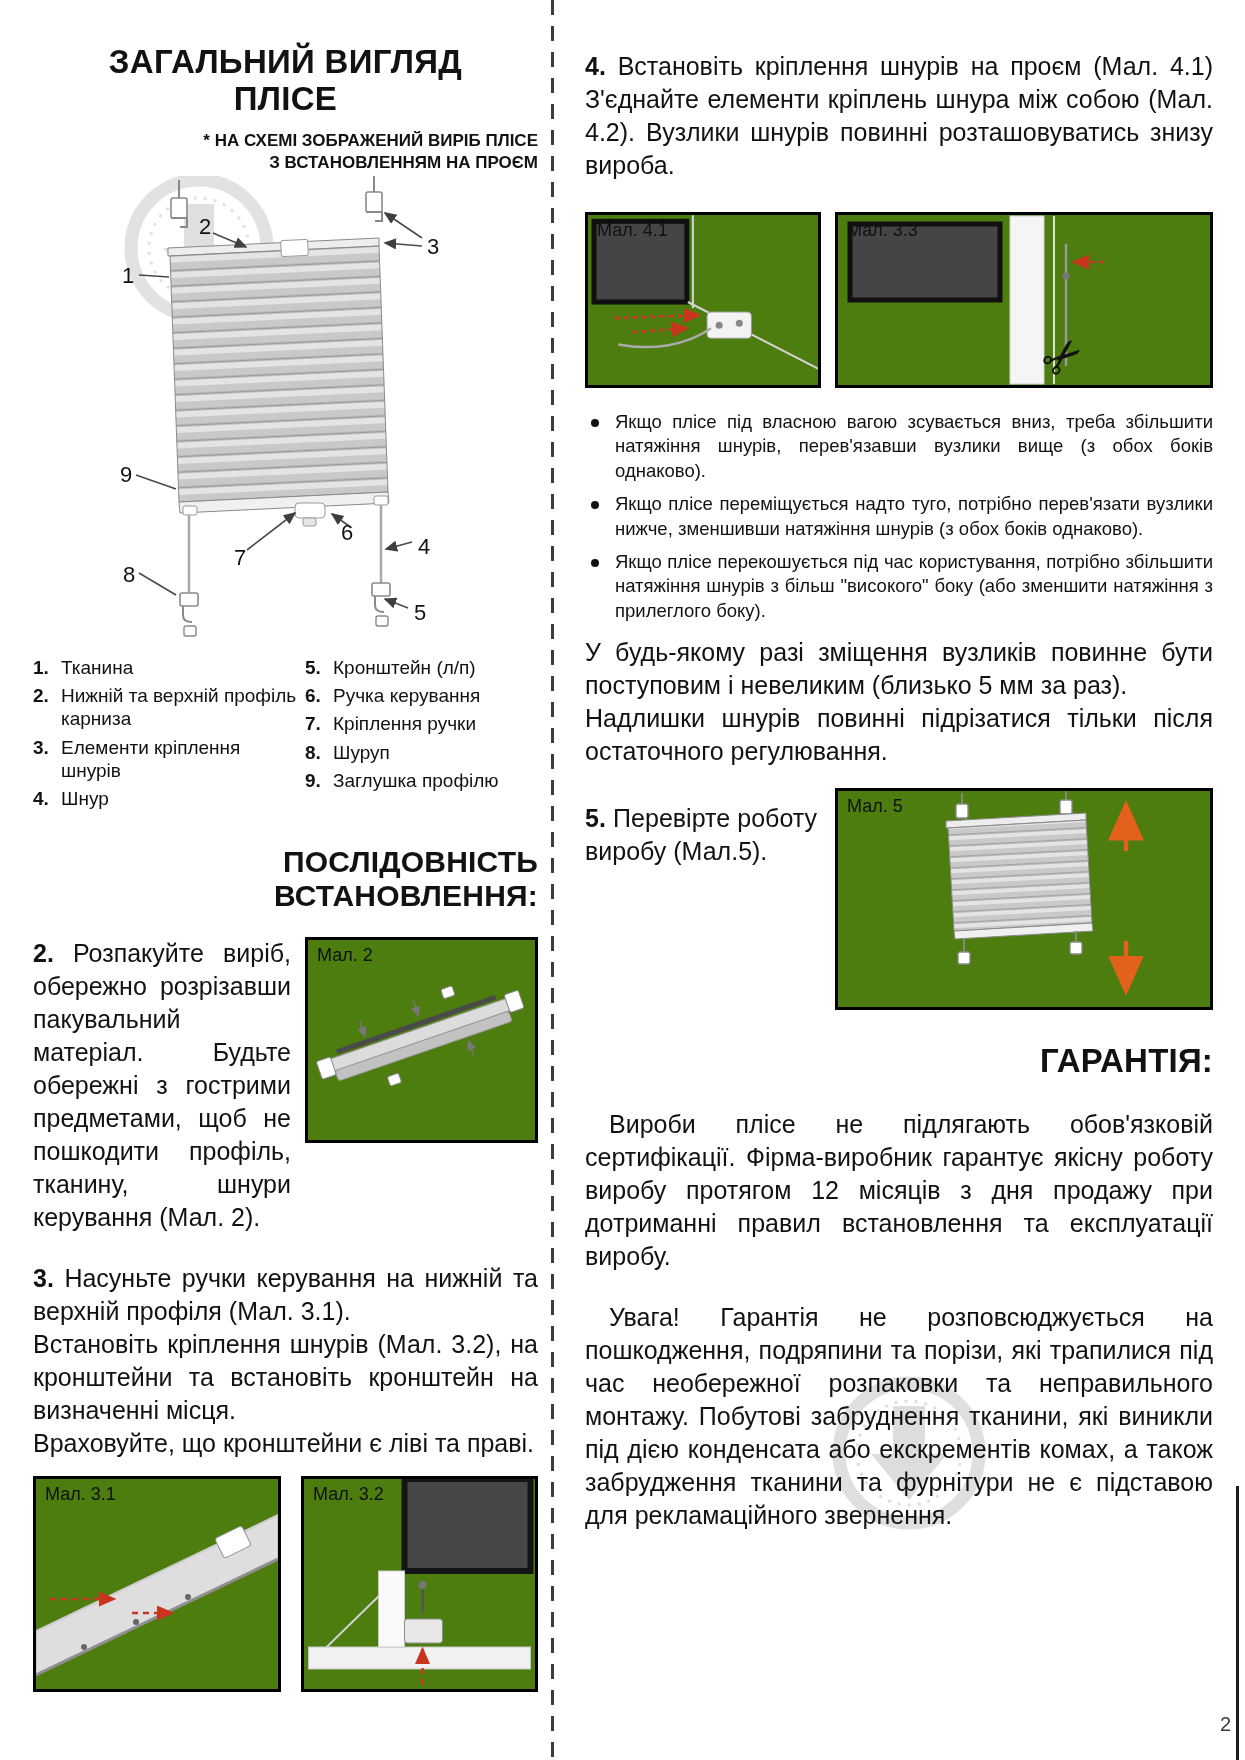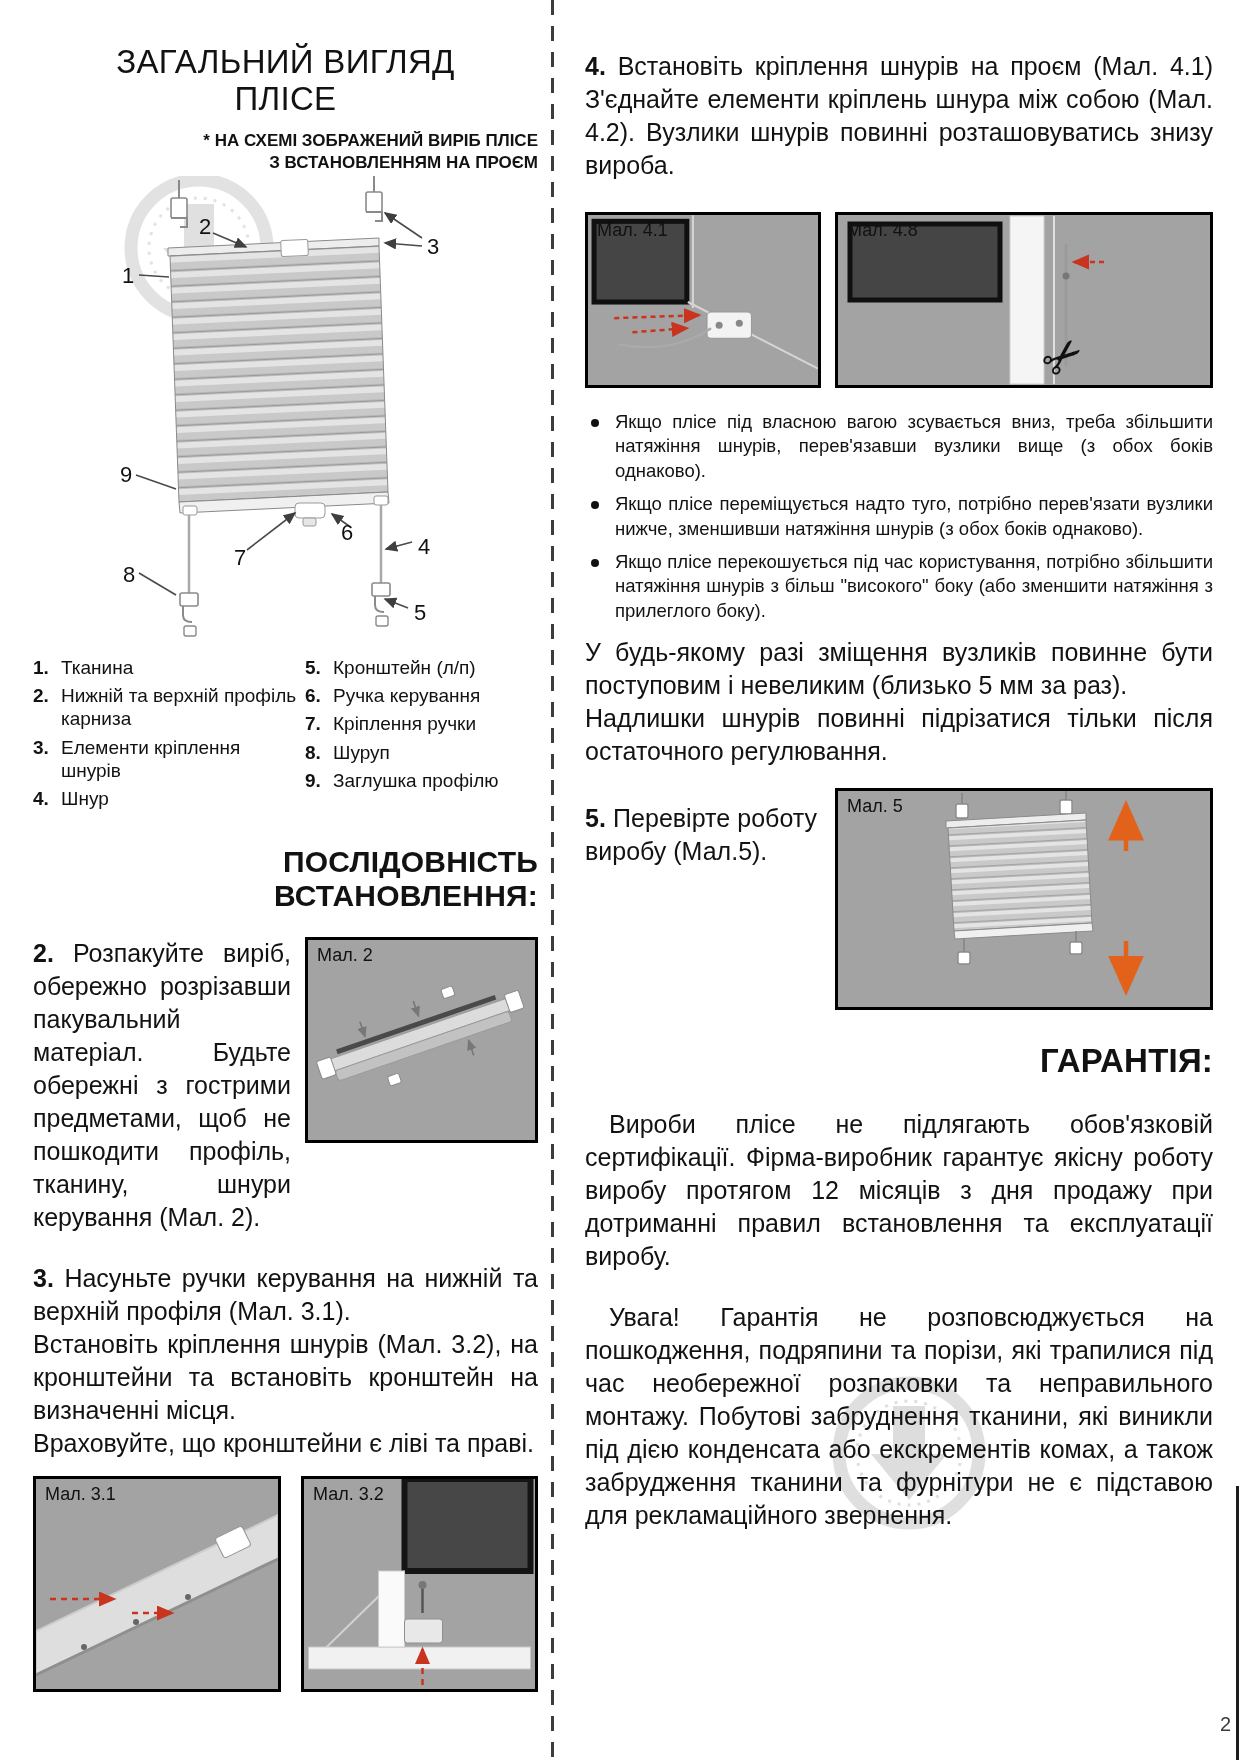--- a/index.html
+++ b/index.html
@@ -8,37 +8,37 @@
     font-family:"Liberation Sans", sans-serif;color:#121212;
   }
   .page{position:absolute;inset:0;overflow:hidden;}
   .divider{
     position:absolute;left:551px;top:0;bottom:0;width:3px;z-index:2;
     background:repeating-linear-gradient(to bottom,#3c3c3c 0 15px,transparent 15px 26px);
   }
   .col{position:absolute;top:0;z-index:1;}
   .col-left{left:33px;width:505px;}
   .col-right{left:585px;width:628px;}
-  .title{margin:44px 0 0 0;text-align:center;font-size:33px;font-weight:400;line-height:1.12;letter-spacing:.3px;}
+  .title{margin:44px 0 0 0;text-align:center;font-size:33px;font-weight:700;line-height:1.12;letter-spacing:.3px;}
   .subtitle{margin-top:12px;text-align:right;font-size:17px;font-weight:700;line-height:1.3;}
   .diagram{display:block;width:505px;height:470px;margin-top:2px;}
   .legend{display:flex;margin-top:10px;font-size:19px;}
   .legend-col{flex:1;}
   .legend-col.first{width:272px;flex:none;}
   .li{display:flex;margin-bottom:5px;line-height:1.22;}
   .ln{font-weight:700;width:28px;flex:none;}
   .lt{flex:1;}
   .h2{text-align:right;font-weight:700;font-size:30px;margin:30px 0 0 0;letter-spacing:.2px;}
   .warranty-h{font-size:33px;margin-top:32px;}
   .body{font-size:25px;line-height:1.32;text-align:justify;margin:0;}
   .indent{text-indent:24px;}
   .mt14{margin-top:28px;}
   .step2row{display:flex;gap:14px;margin-top:24px;align-items:flex-start;}
   .step2text{width:258px;flex:none;}
-  .figbox{border:3px solid #000;position:relative;background:#a3a3a3;box-sizing:border-box;}
+  .figbox{border:3px solid #000;position:relative;background:#4d7c0f;box-sizing:border-box;}
   .figlabel{position:absolute;top:5px;left:9px;font-size:18px;color:#111;z-index:2;}
   .figbox svg{display:block;position:absolute;left:0;top:0;width:100%;height:100%;}
   .fig2{flex:1;height:206px;text-decoration:underline;}
   .figrow3{display:flex;gap:20px;margin-top:16px;}
   .fig31{width:248px;height:216px;flex:none;}
   .fig32{flex:1;height:216px;}
   .figrow4{display:flex;gap:14px;margin-top:30px;}
   .fig41{width:236px;height:176px;flex:none;}
   .fig42{flex:1;height:176px;}
   .bullets{list-style:none;margin:22px 0 0 0;padding:0;}
@@ -309,21 +309,21 @@
           <circle cx="130" cy="109" r="3.5" fill="#888888"></circle>
           <circle cx="150" cy="107" r="3.5" fill="#888888"></circle>
           <path d="M122,112 C96,130 62,134 30,128" fill="none" stroke="#aaaaaa" stroke-width="2.5"></path>
           <g stroke="#c9341f" stroke-width="2.5" stroke-dasharray="5 4">
             <line x1="26" y1="102" x2="110" y2="99" marker-end="url(#red41)"></line>
             <line x1="44" y1="116" x2="98" y2="112" marker-end="url(#red41)"></line>
           </g>
         </svg>
       </div>
       <div class="figbox fig42">
-        <div class="figlabel">Мал. 4.8</div>
+        <div class="figlabel">Мал. 3.3</div>
         <svg viewBox="0 0 372 168">
           <defs>
             <marker id="red42" markerWidth="8" markerHeight="8" refX="6" refY="3" orient="auto">
                 <path d="M0,0 L7,3 L0,6 Z" fill="#c9341f"></path>
               </marker>
           </defs>
           <rect x="12" y="8" width="150" height="76" fill="#454545" stroke="#101010" stroke-width="5"></rect>
           <rect x="172" y="0" width="34" height="168" fill="#f5f5f5" stroke="#cfcfcf"></rect>
           <line x1="216" y1="0" x2="216" y2="168" stroke="#e0e0e0" stroke-width="2"></line>
           <line x1="228" y1="28" x2="228" y2="150" stroke="#9a9a9a" stroke-width="2.5"></line>

